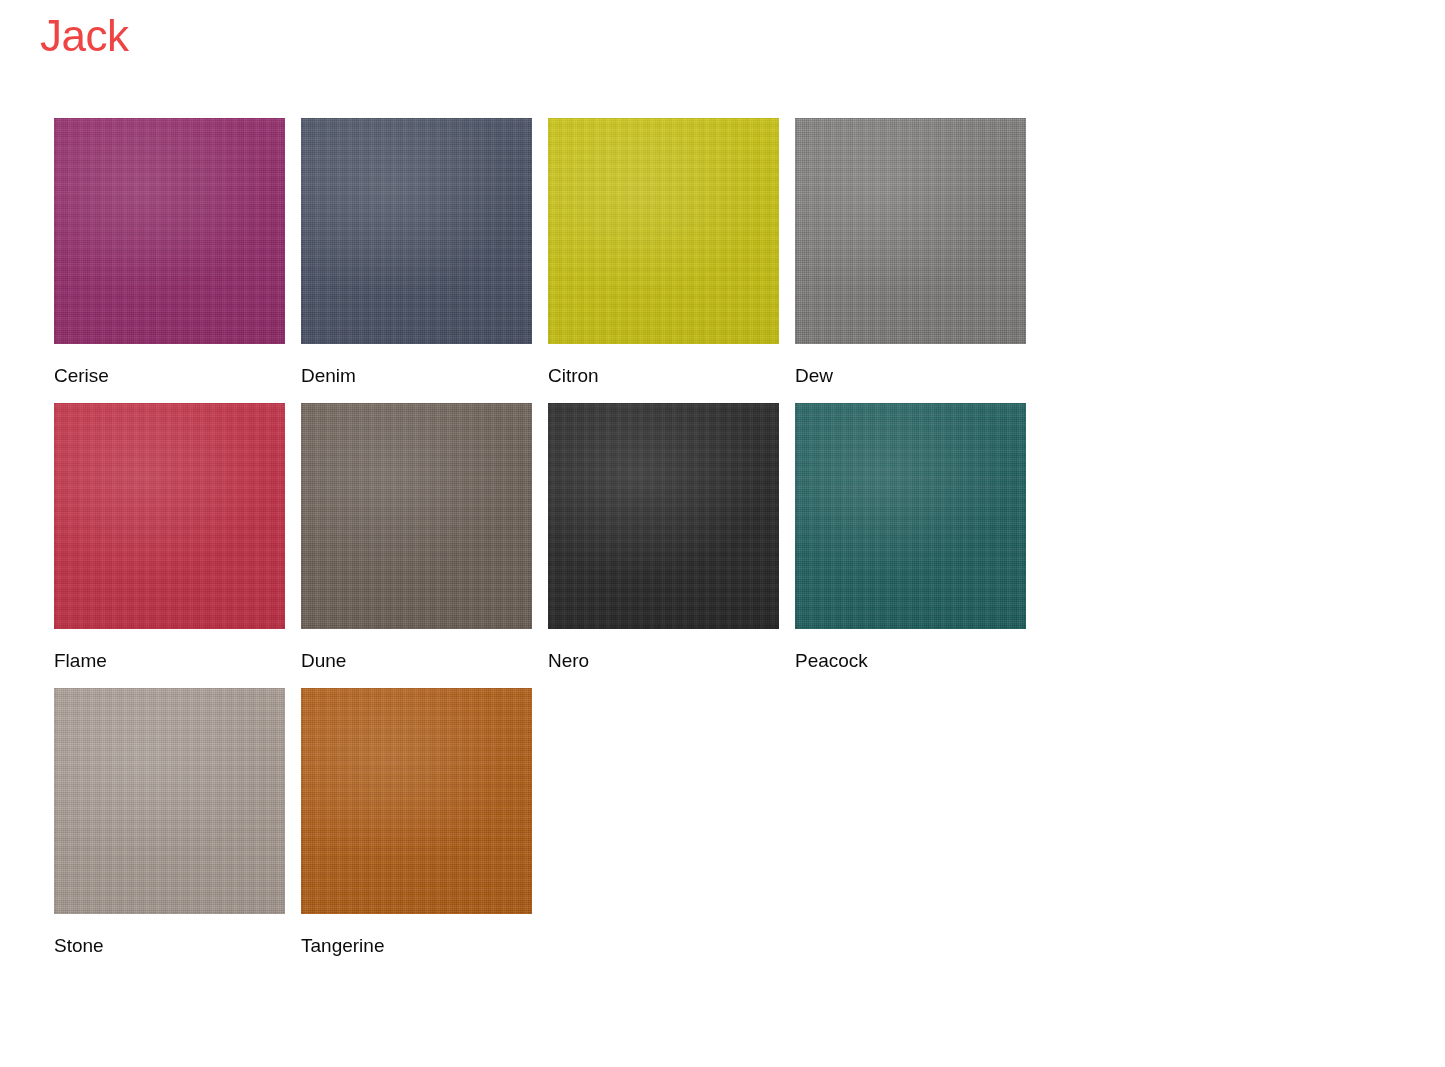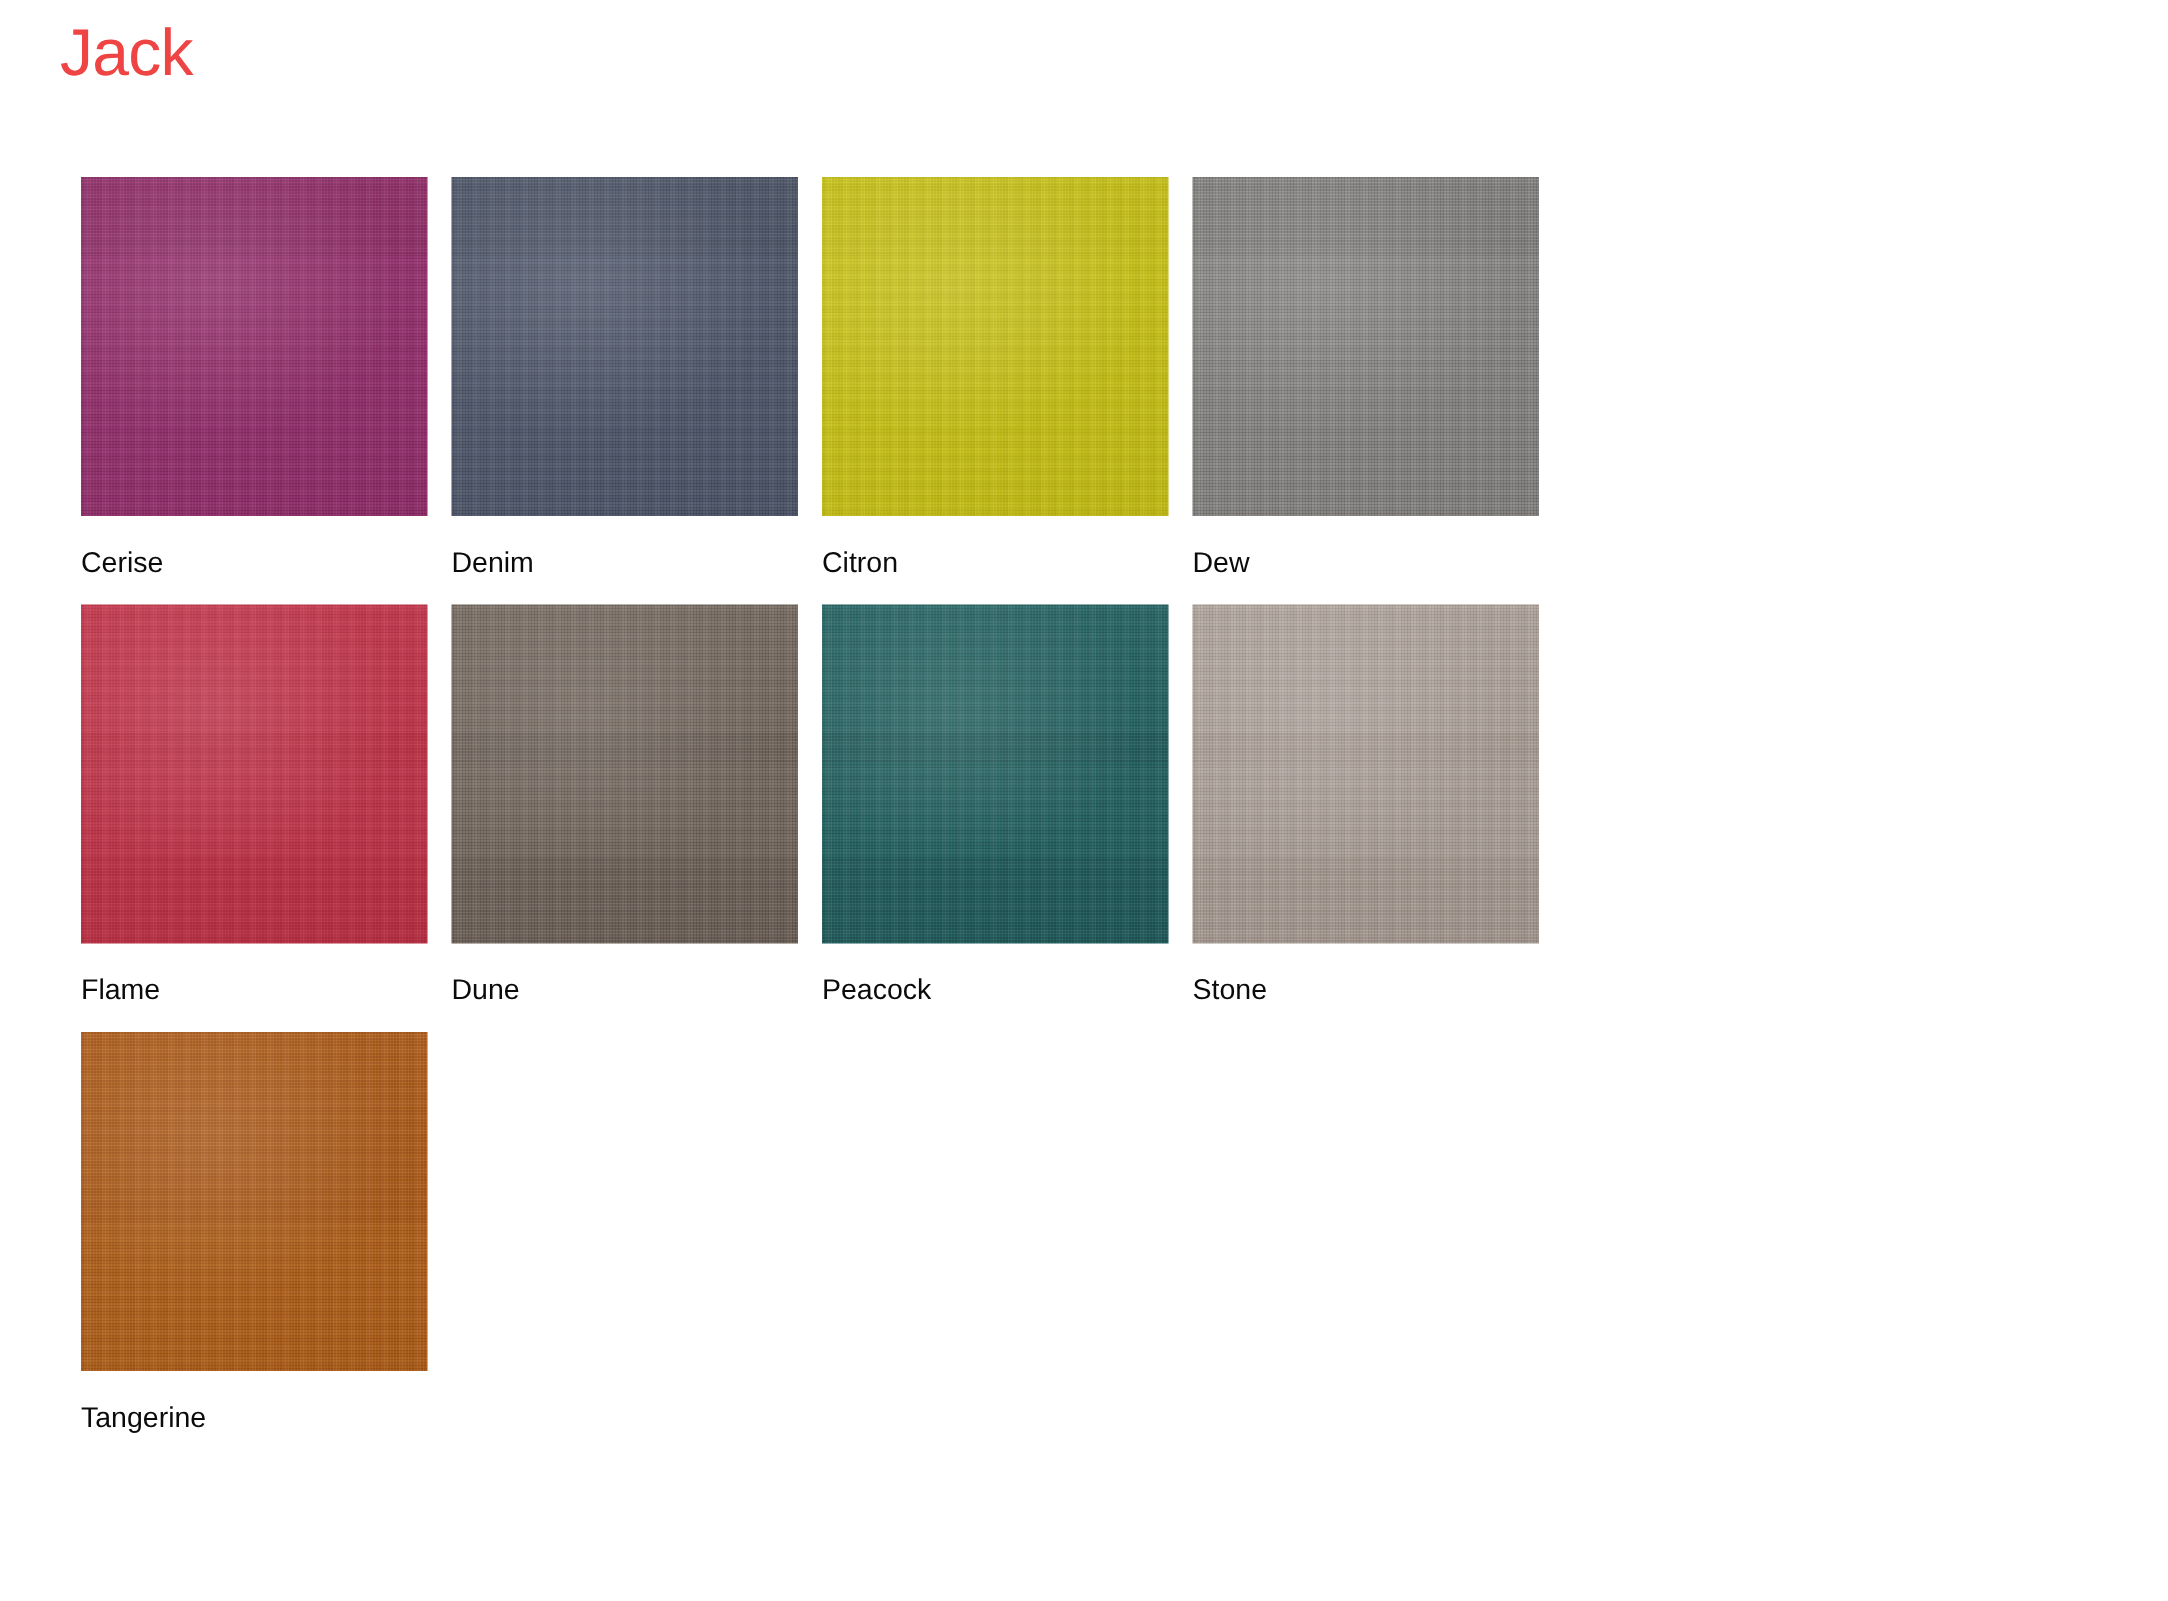--- a/index.html
+++ b/index.html
@@ -166,20 +166,28 @@
       </div>
       <div class="swatch-cell">
         <div class="swatch-chip" style="background-color: rgb(111, 100, 91);">
           <span class="weave"></span>
           <span class="slub"></span>
           <span class="sheen"></span>
         </div>
         <div class="swatch-label">Dune</div>
       </div>
       <div class="swatch-cell">
+        <div class="swatch-chip" style="background-color: rgb(43, 43, 43);">
+          <span class="weave"></span>
+          <span class="slub"></span>
+          <span class="sheen"></span>
+        </div>
+        <div class="swatch-label">Nero</div>
+      </div>
+      <div class="swatch-cell">
         <div class="swatch-chip" style="background-color: rgb(37, 98, 97);">
           <span class="weave"></span>
           <span class="slub"></span>
           <span class="sheen"></span>
         </div>
         <div class="swatch-label">Peacock</div>
       </div>
       <div class="swatch-cell">
         <div class="swatch-chip" style="background-color: rgb(168, 156, 148);">
           <span class="weave"></span>

